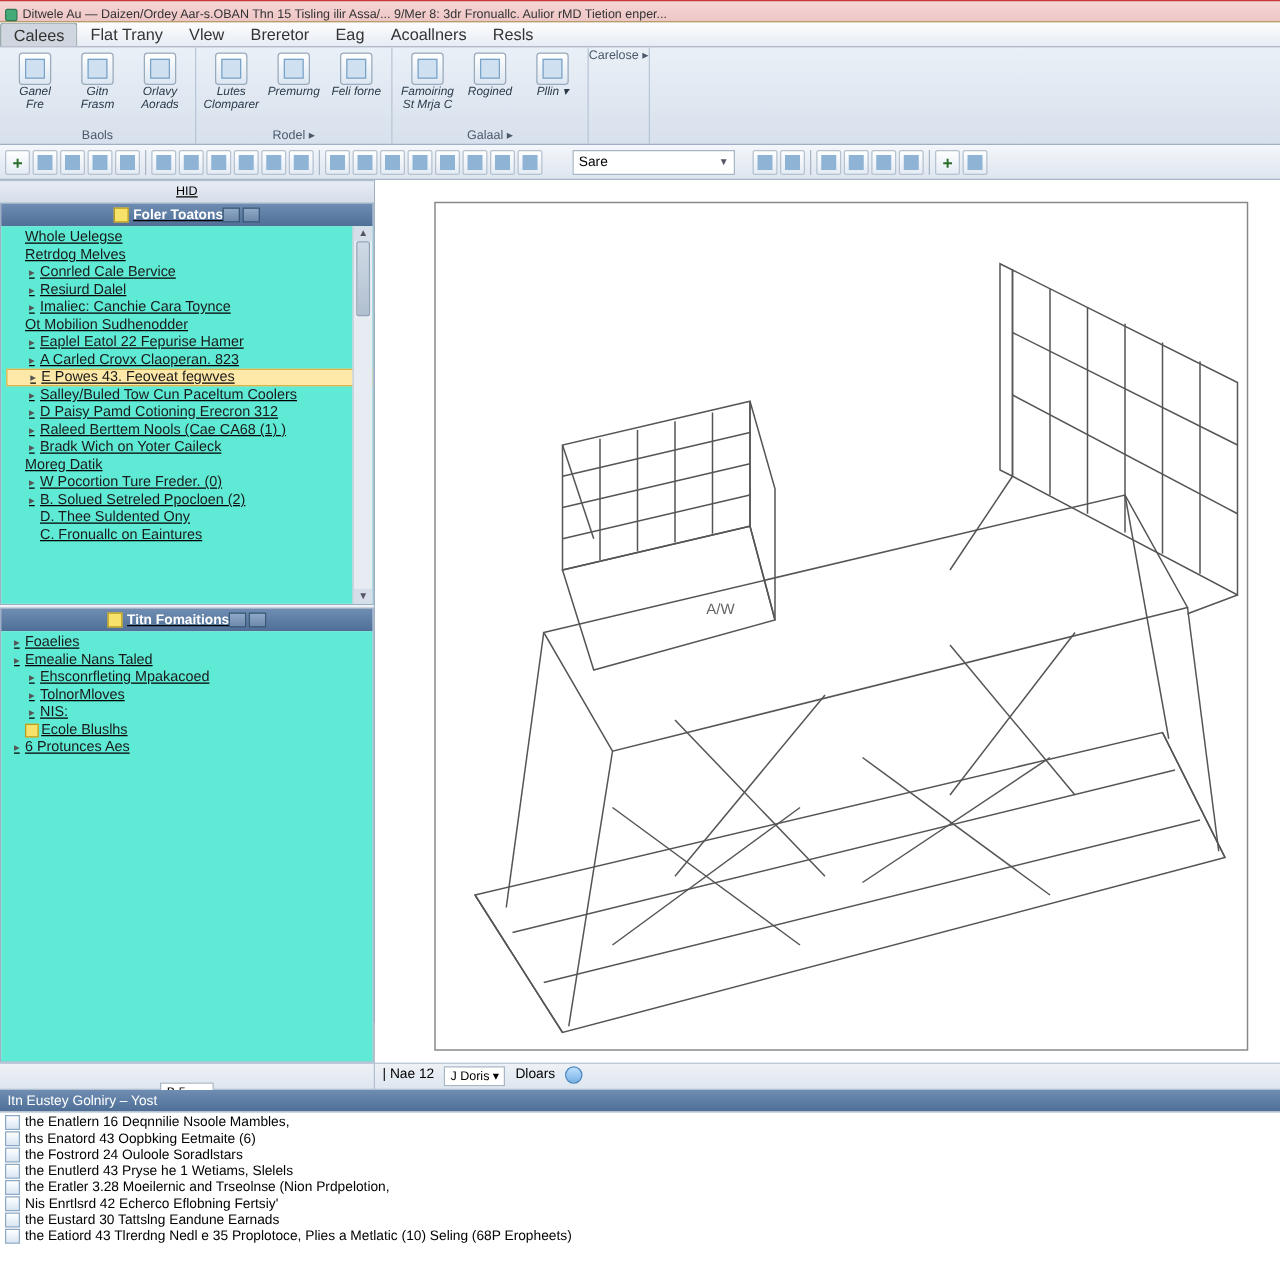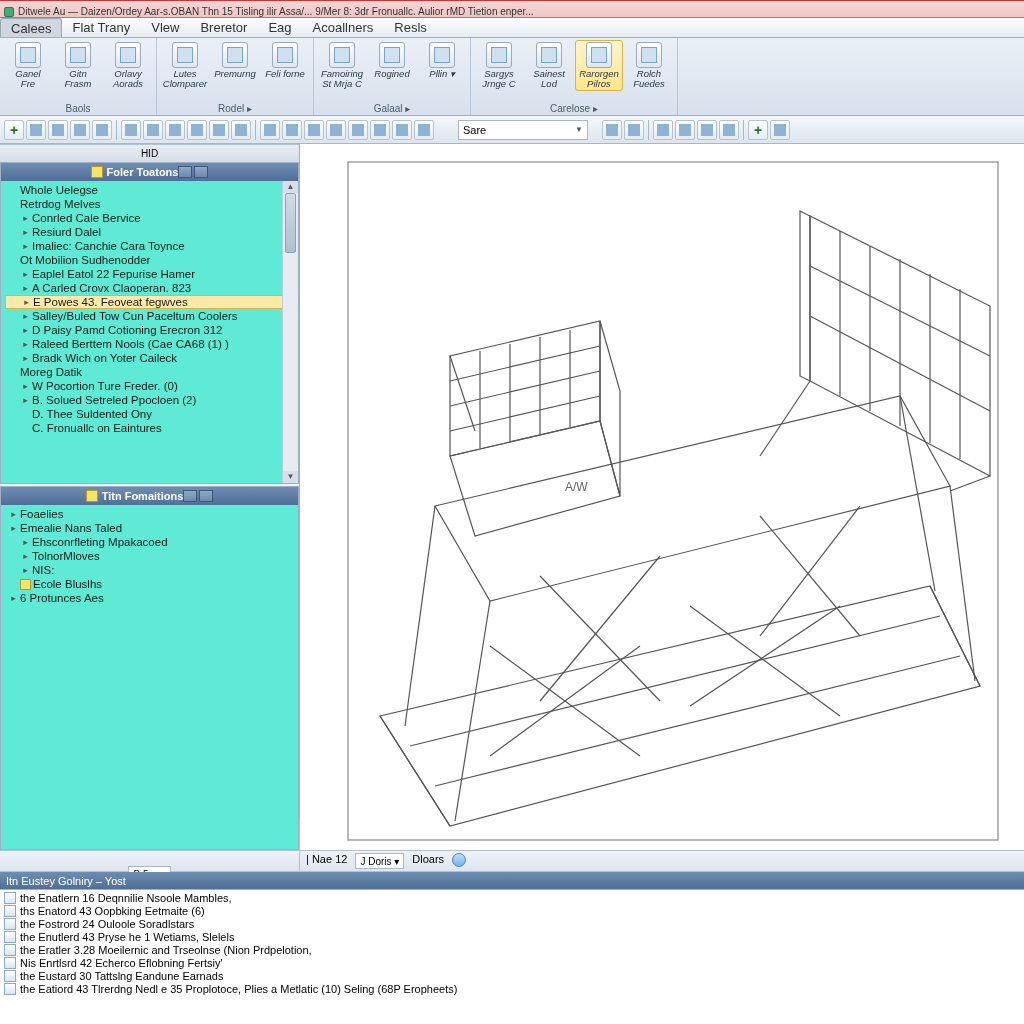--- a/index.html
+++ b/index.html
@@ -29,21 +29,21 @@
   .qtoolbar { height: 28px; background:linear-gradient(#f4f7fb,#dde5ef); border-bottom:1px solid #a8b6c6; display:flex; align-items:center; padding:0 4px; gap:2px; }
   .qbtn { width:20px; height:20px; border:1px solid #b6c2d0; background:linear-gradient(#fff,#e3ebf4); border-radius:2px; position:relative; }
   .qbtn::after{content:""; position:absolute; inset:3px; background:#8fb3d4;}
   .qbtn.plus::after{background:none;}
   .qbtn.plus::before{content:"+"; position:absolute; inset:0; text-align:center; font-size:14px; line-height:18px; color:#2a6e2a; font-weight:bold;}
   .qsep { width:1px; height:20px; background:#a8b6c6; margin:0 2px; }
   .qselect { height:20px; width:130px; border:1px solid #a8b6c6; background:#fff; font-size:11px; padding:0 4px; display:flex; align-items:center; justify-content:space-between;}
   .qselect .car { font-size:8px;color:#556;}
 
   
-  .main { display:flex; height: 706px; }
+  .main { display:flex; height: 706px; text-decoration: underline; }
 
   
   .sidebar { width: 300px; background:#eef2f7; border-right:1px solid #9fb0c4; display:flex; flex-direction:column; }
   .panel { border:1px solid #9fb0c4; margin:0; display:flex; flex-direction:column; }
   .panel + .panel { margin-top:2px; }
   .phdr { height:18px; background:linear-gradient(#6f8db2,#4f6f97); color:#fff; font-size:11px; font-weight:bold; display:flex; align-items:center; padding:0 6px; justify-content:center;}
   .phdr .ico{ width:12px;height:12px; background:#f7e26b; border:1px solid #b89b1e;}
   .phdr .ctr{ display:flex; gap:2px;}
   .phdr .pb{ width:14px;height:12px;background:linear-gradient(#8fa9c8,#6d89ab);border:1px solid #3b5877;}
   .pbody { background:#5eead4; overflow:auto; position:relative;}
@@ -148,38 +148,20 @@
           <div class="rlabel">Rogined</div>
         </div>
         <div class="rbtn">
           <div class="ricon"></div>
           <div class="rlabel">Pllin ▾</div>
         </div>
       </div>
       <div class="glabel">Galaal ▸</div>
     </div>
     <div class="rgroup">
-      <div class="btns">
-        <div class="rbtn">
-          <div class="ricon"></div>
-          <div class="rlabel">Sargys<br>Jrnge C</div>
-        </div>
-        <div class="rbtn">
-          <div class="ricon"></div>
-          <div class="rlabel">Sainest<br>Lod</div>
-        </div>
-        <div class="rbtn hi">
-          <div class="ricon"></div>
-          <div class="rlabel">Rarorgen<br>Pilros</div>
-        </div>
-        <div class="rbtn">
-          <div class="ricon"></div>
-          <div class="rlabel">Rolch<br>Fuedes</div>
-        </div>
-      </div>
       <div class="glabel">Carelose ▸</div>
     </div>
   </div>
 
 <div class="qtoolbar">
   <div class="qbtn plus"></div>
   <div class="qbtn"></div>
   <div class="qbtn"></div>
   <div class="qbtn"></div>
   <div class="qbtn"></div>

